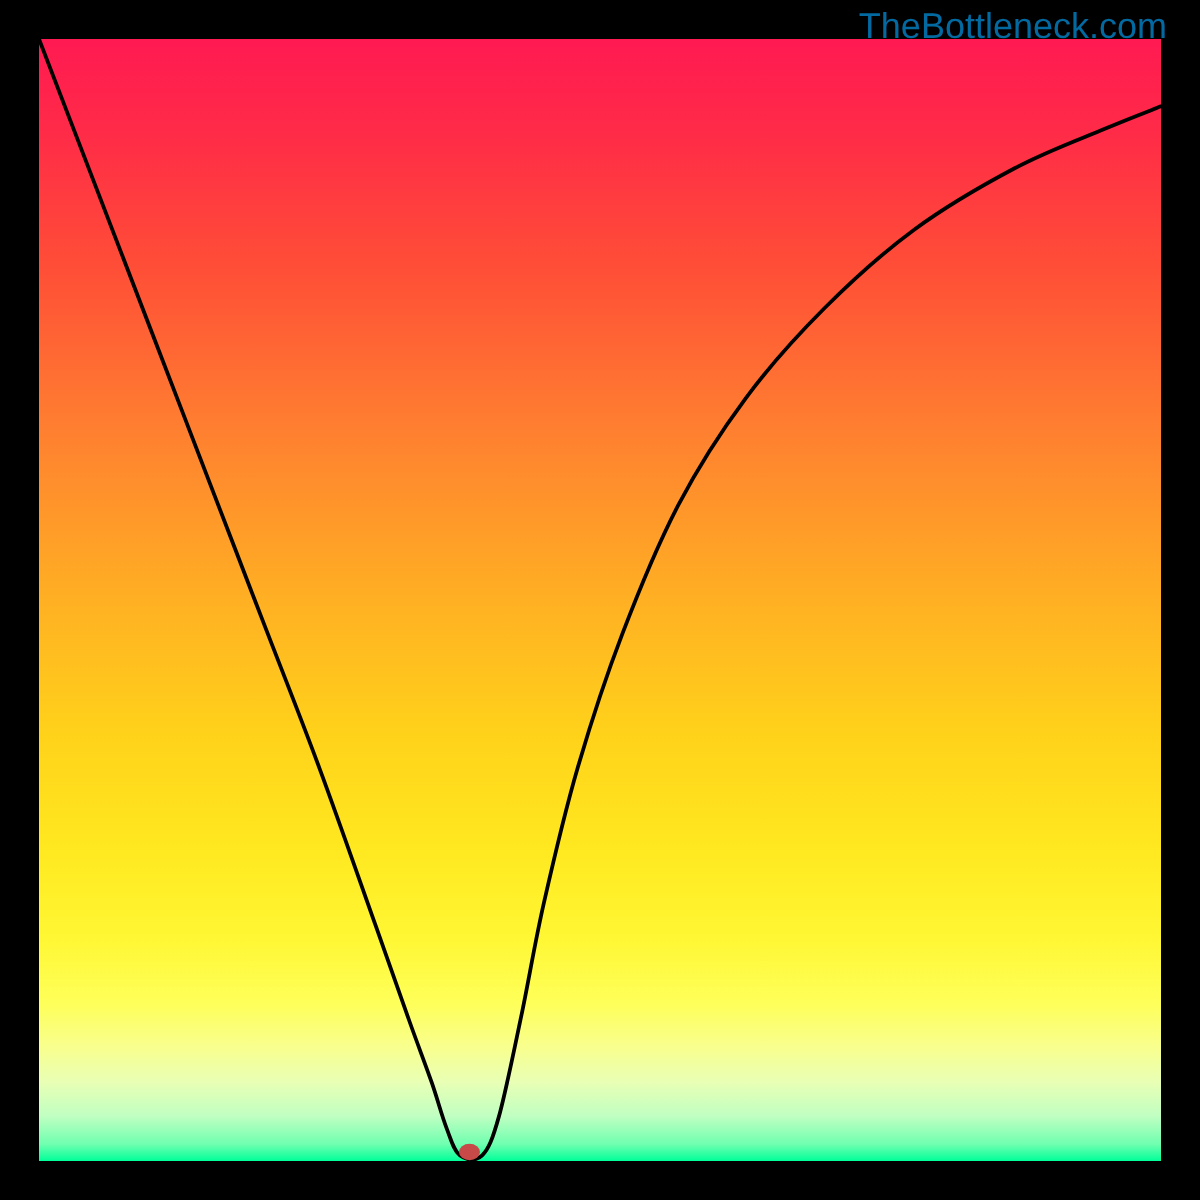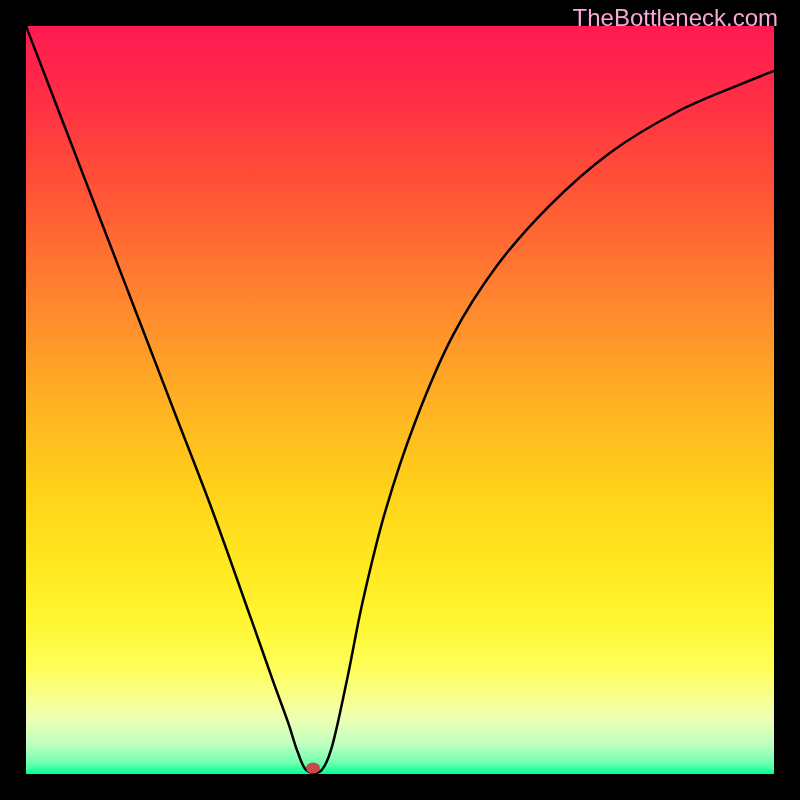--- a/index.html
+++ b/index.html
@@ -9,21 +9,21 @@
     height: 800px;
     background: #000;
     font-family: Arial, Helvetica, sans-serif;
     position: relative;
     overflow: hidden;
   }
   .watermark {
     position: absolute;
     top: 4px;
     right: 22px;
-    color: #f9a8d4;
+    color: #0369a1;
     font-size: 24px;
     font-weight: 400;
     letter-spacing: 0px;
     z-index: 10;
   }
   .plot-area {
     position: absolute;
     left: 26px;
     top: 26px;
     width: 748px;

